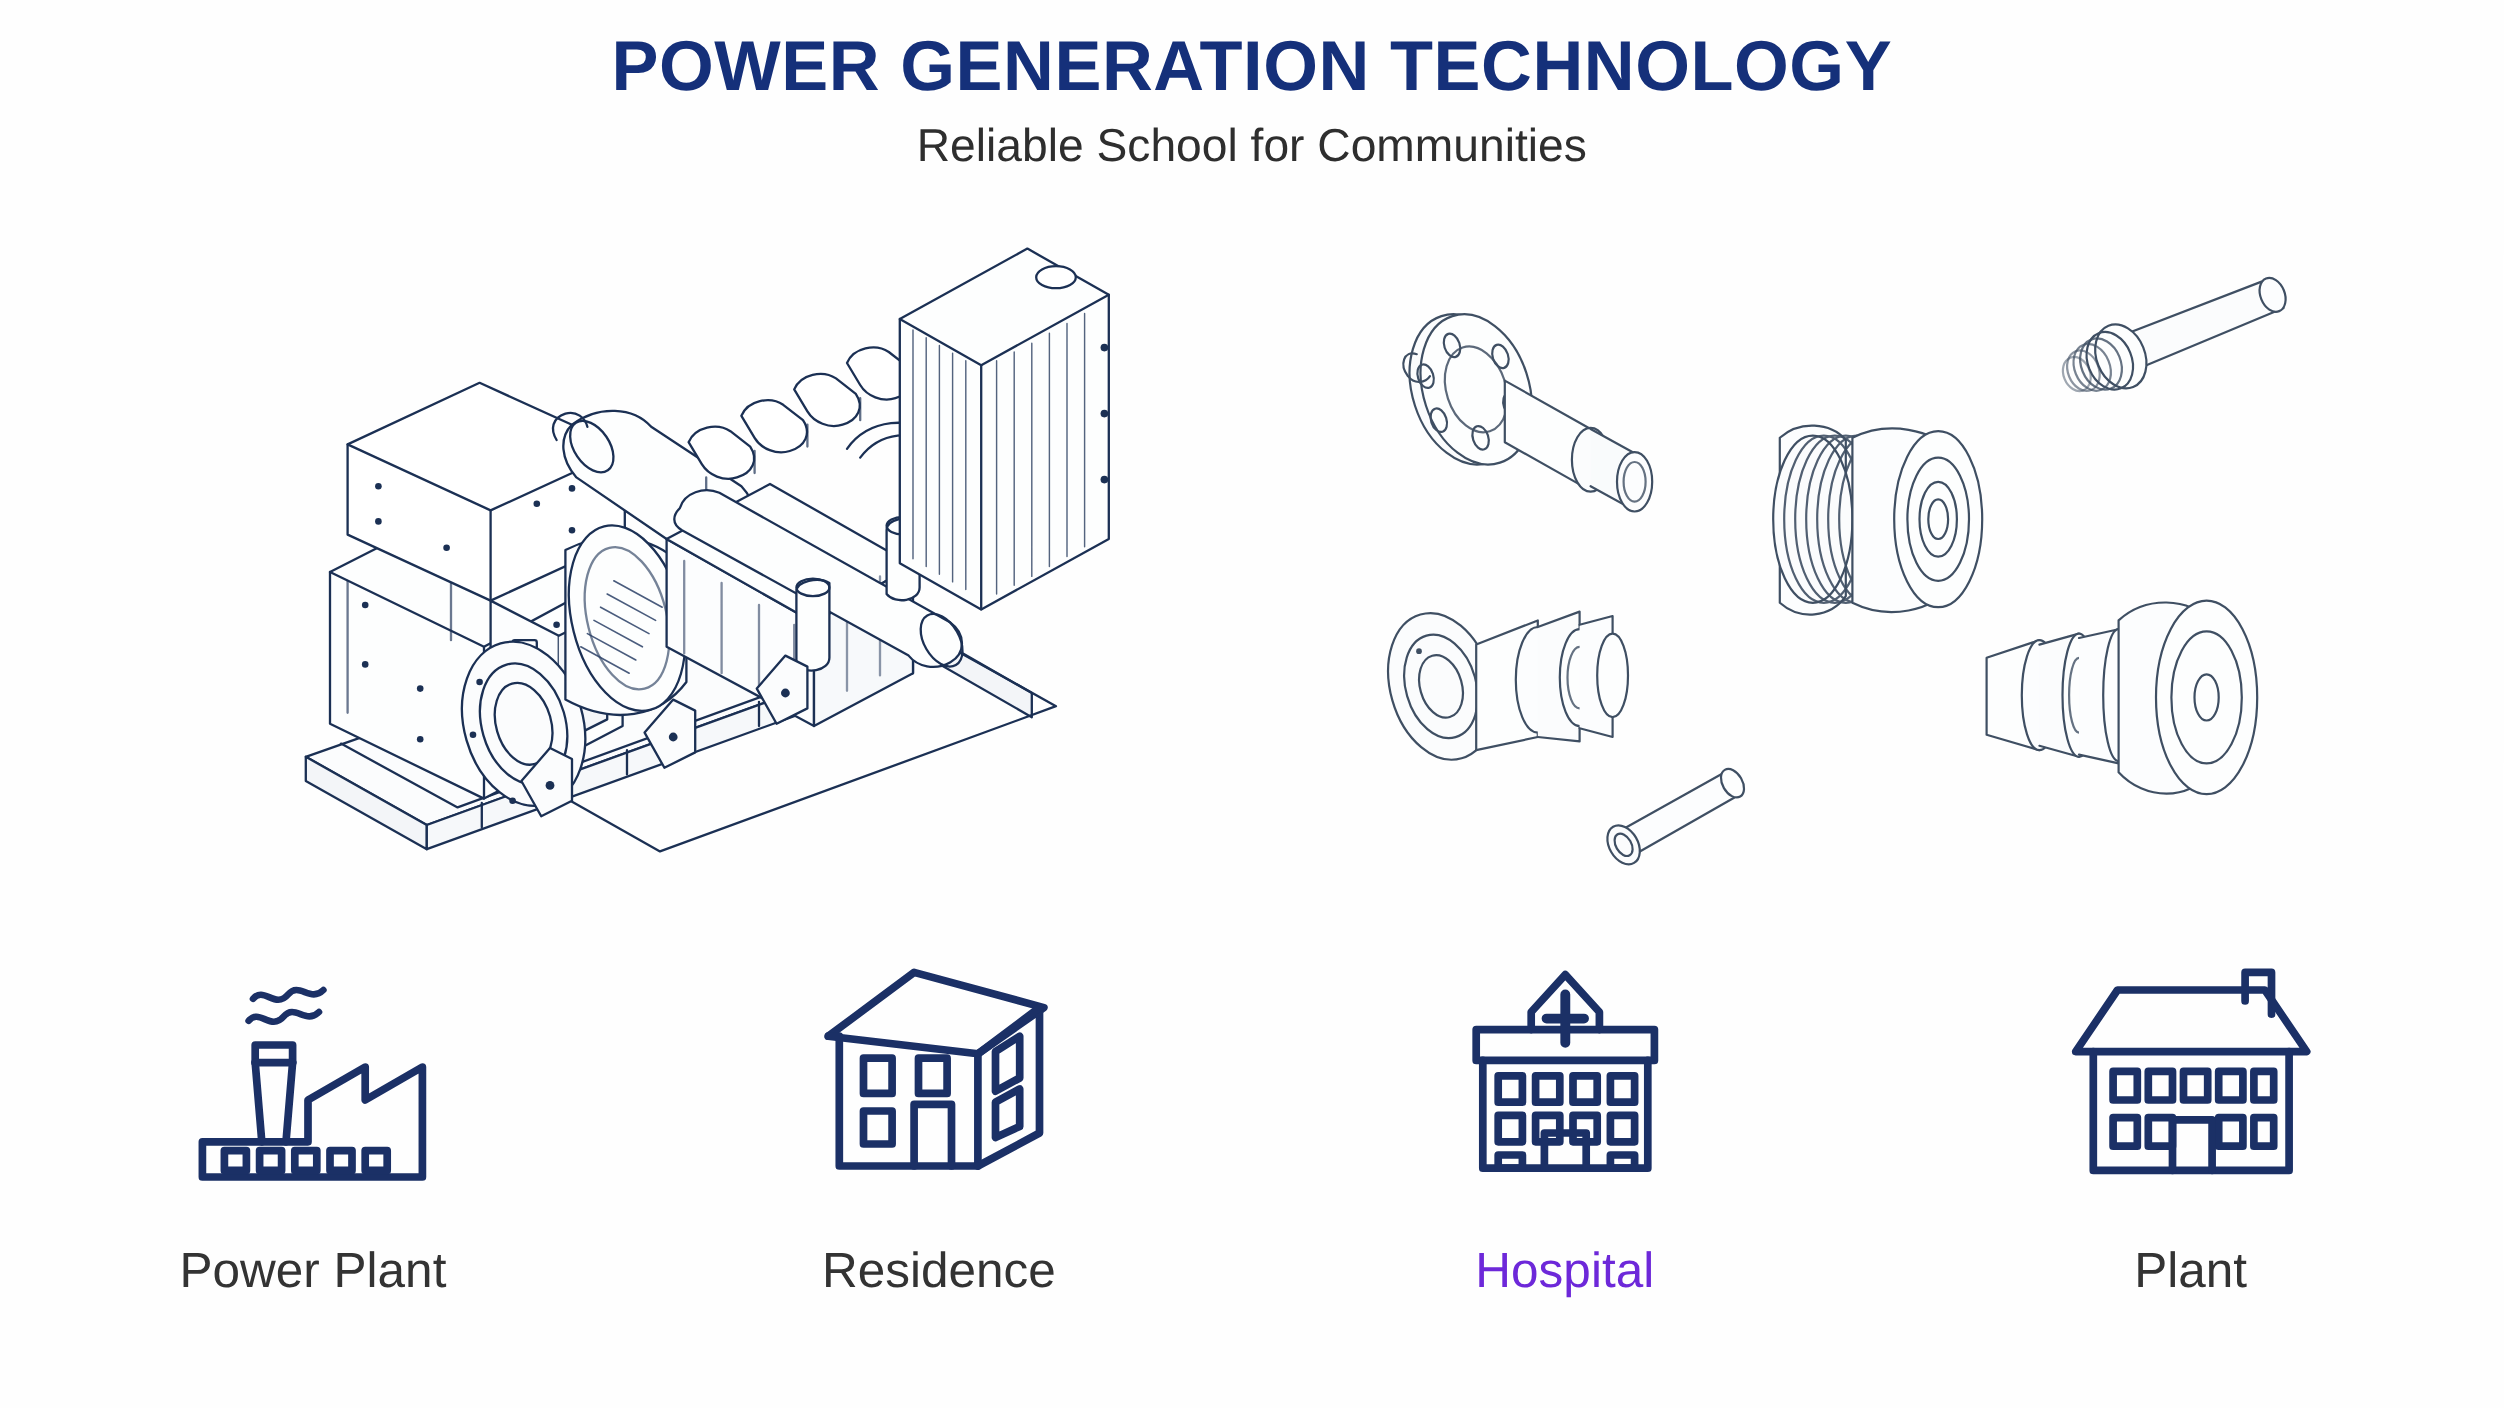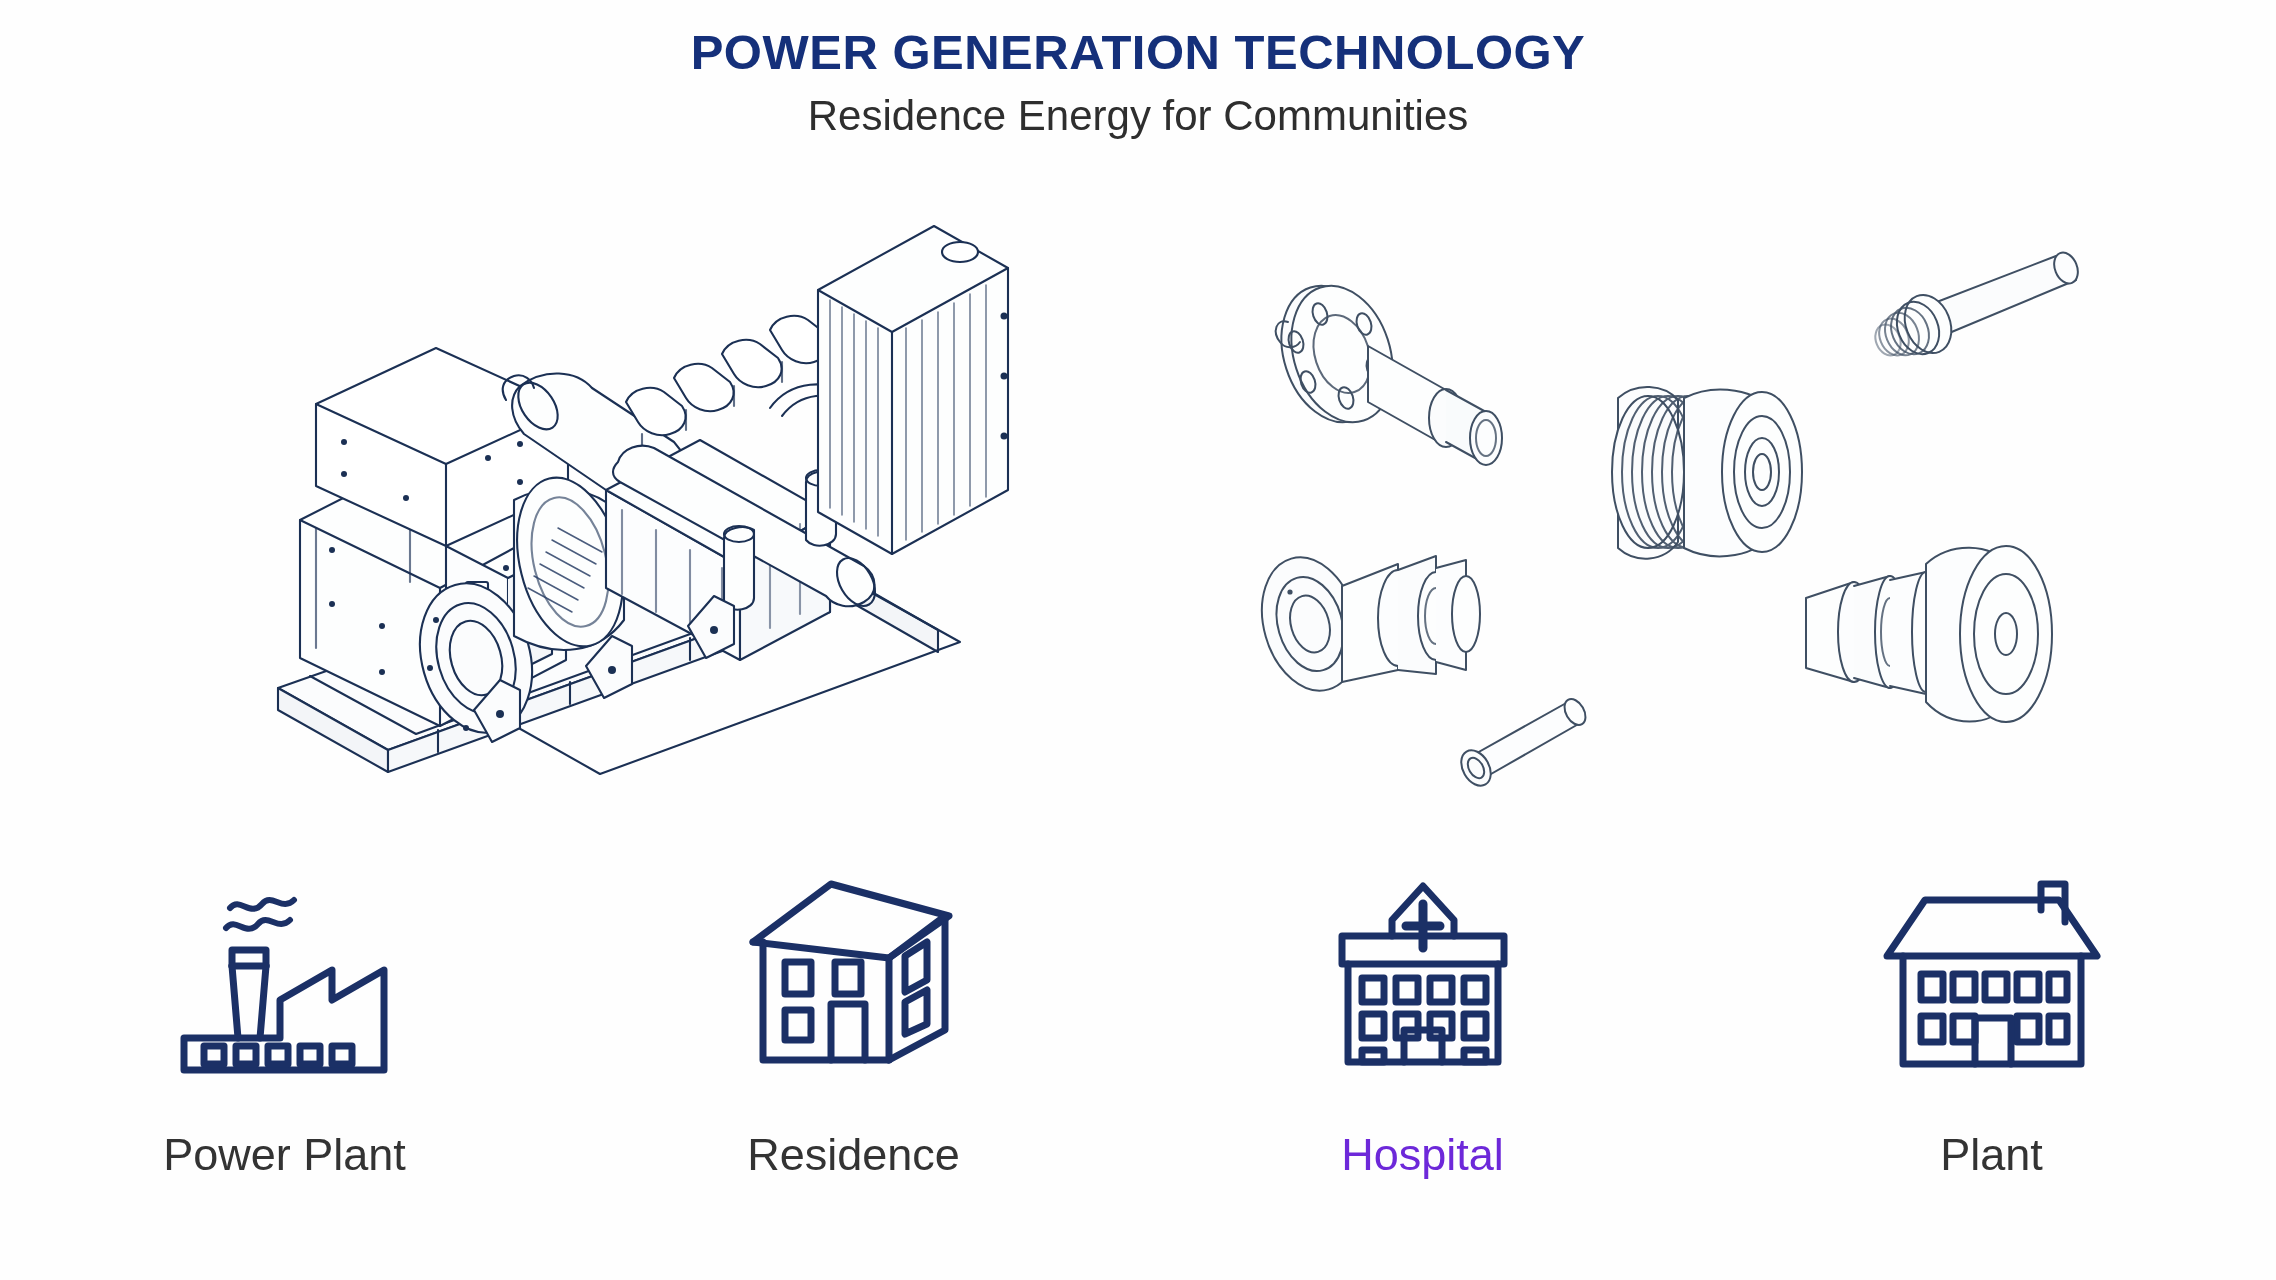--- a/index.html
+++ b/index.html
@@ -24,21 +24,21 @@
     position: absolute;
     top: 0;
     left: 0;
     width: 2276px;
     text-align: center;
     padding-top: 26px;
   }
   .title {
     font-family: "Liberation Sans", sans-serif;
     font-weight: 700;
-    font-size: 49px;
+    font-size: 64px;
     letter-spacing: 0.5px;
     color: #15307a;
     line-height: 1.08;
     margin: 0;
     white-space: nowrap;
   }
   .subtitle {
     font-family: "Liberation Sans", sans-serif;
     font-weight: 300;
     font-size: 42px;
@@ -99,21 +99,21 @@
     white-space: nowrap;
   }
 </style>
 </head>
 <body>
 
 <div id="page" style="background: rgb(254, 254, 254);">
 
   <div class="header">
     <h1 class="title" style="color: rgb(21, 48, 122);">POWER GENERATION TECHNOLOGY</h1>
-    <p class="subtitle" style="color: rgb(46, 46, 46);">Residence Energy for Communities</p>
+    <p class="subtitle" style="color: rgb(46, 46, 46);">Reliable School for Communities</p>
   </div>
 
   <div class="illus" id="genset-illustration">
     <svg viewBox="0 0 740 620" xmlns="http://www.w3.org/2000/svg" fill="none" stroke="#1b3054" stroke-width="2.1" stroke-linecap="round" stroke-linejoin="round">
       <g>
         <path d="M8 498 L118 560 L560 400 L452 342 Z" fill="#fbfcfd"></path>
         <path d="M8 498 L8 520 L118 582 L118 560 Z" fill="#f3f5f8"></path>
         <path d="M118 582 L560 422 L560 400 L118 560 Z" fill="#f6f8fa"></path>
         <path d="M40 486 L146 544 L552 396"></path>
         <path d="M70 470 L170 526"></path>

